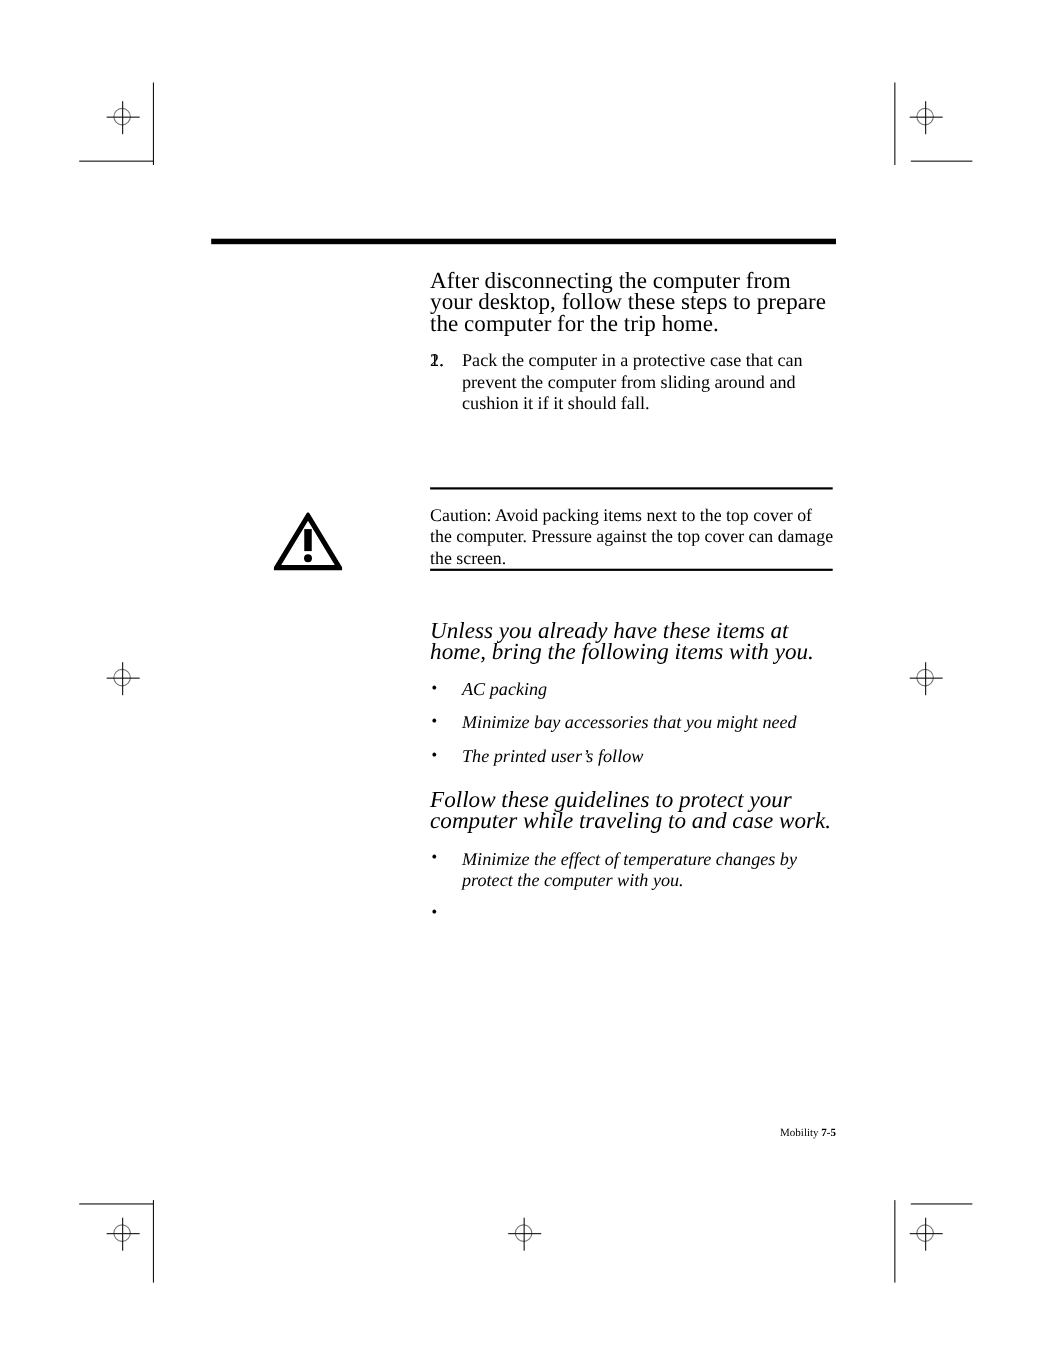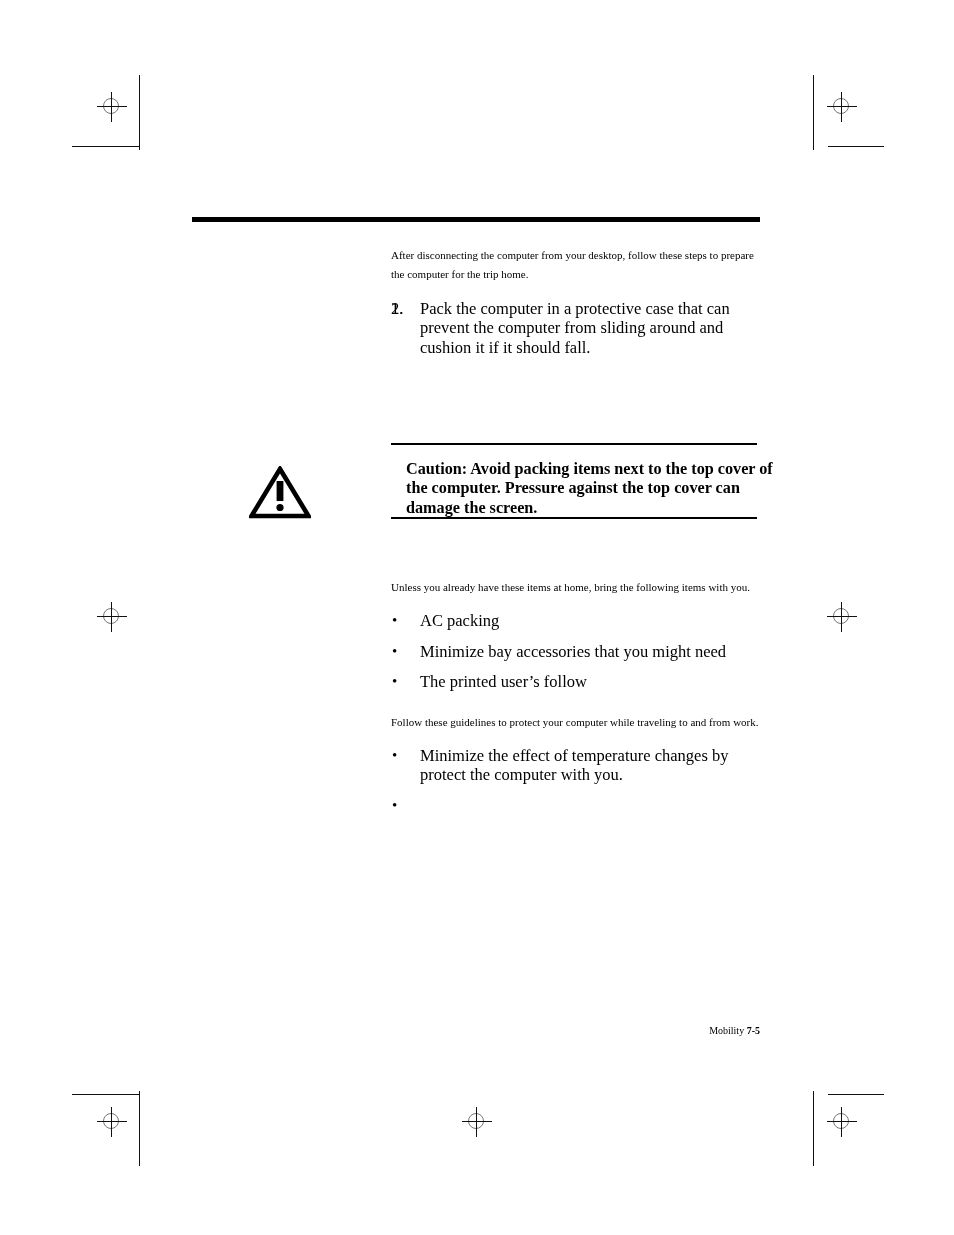--- a/index.html
+++ b/index.html
@@ -65,21 +65,21 @@
   }
 
   .content-col {
     position: absolute;
     left: 391px;
     top: 246px;
     width: 368px;
   }
 
   .para {
-    font-size: 11px;
+    font-size: 21px;
     line-height: 19.4px;
     margin: 0 0 14px 0;
     text-align: left;
   }
 
   .num-list, .bul-list {
     list-style: none;
     margin: 0 0 14px 0;
     padding: 0;
   }
@@ -122,26 +122,26 @@
   .caution-rule-bottom {
     position: absolute;
     left: 391px;
     top: 74px;
     width: 366px;
     height: 2px;
     background: #000;
   }
   .caution-text {
     position: absolute;
-    left: 406px;
+    left: 391px;
     top: 17px;
     width: 368px;
     font-size: 16.2px;
     line-height: 19.4px;
-    font-weight: bold;
+    font-weight: normal;
   }
   .caution-icon {
     position: absolute;
     left: 249px;
     top: 466px;
   }
 
   .footer {
     position: absolute;
     left: 0;
@@ -232,40 +232,40 @@
 </div>
 
 <div class="caution-icon">
   <svg width="62" height="53" viewBox="0 0 62 53" xmlns="http://www.w3.org/2000/svg">
     <polygon points="31,3 59.5,50 2.5,50" fill="none" stroke="#000" stroke-width="4.6" stroke-linejoin="miter"></polygon>
     <rect x="27.6" y="15" width="6.8" height="20" fill="#000"></rect>
     <circle cx="31" cy="41.5" r="3.6" fill="#000"></circle>
   </svg>
 </div>
 
-<div class="content-col" style="top:578px;">
+<div class="content-col" style="top:564px;font-style:italic;">
 
   <p class="para">Unless you already have these items at home, bring the following items with you.</p>
 
   <ul class="bul-list">
     <li class="list-row">
       <span class="marker">•</span>
       <span>AC packing</span>
     </li>
     <li class="list-row">
       <span class="marker">•</span>
       <span>Minimize bay accessories that you might need</span>
     </li>
     <li class="list-row">
       <span class="marker">•</span>
       <span>The printed user’s follow</span>
     </li>
   </ul>
 
-  <p class="para" style="margin-top:21px;">Follow these guidelines to protect your computer while traveling to and from work.</p>
+  <p class="para" style="margin-top:21px;">Follow these guidelines to protect your computer while traveling to and case work.</p>
 
   <ul class="bul-list">
     <li class="list-row">
       <span class="marker">•</span>
       <span>Minimize the effect of temperature changes by protect the computer with you.</span>
     </li>
     <li class="list-row">
       <span class="marker">•</span>
     </li>
   </ul>

